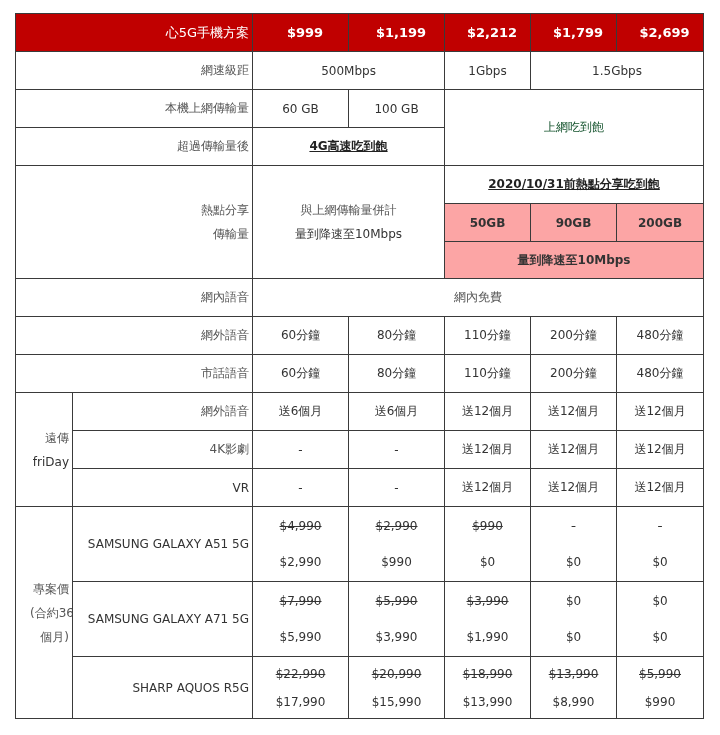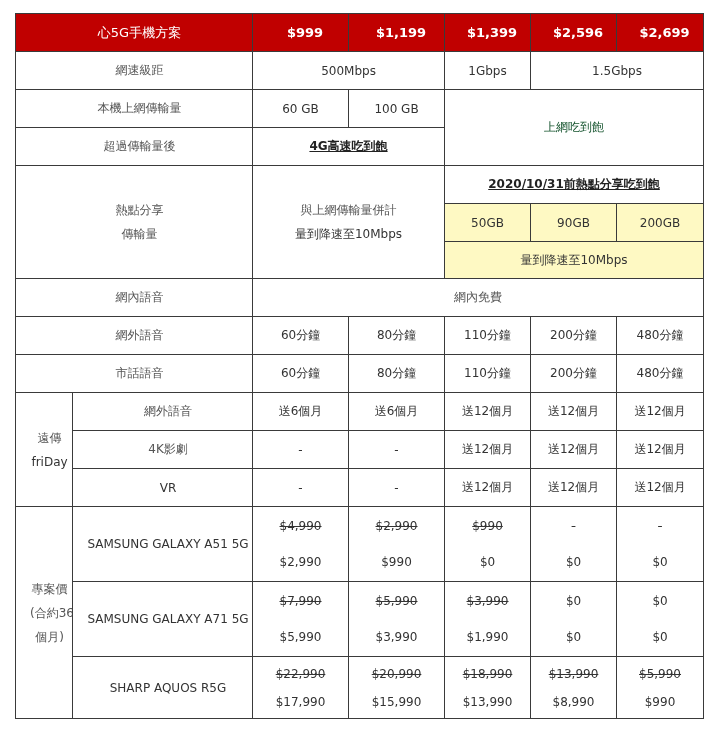--- a/index.html
+++ b/index.html
@@ -6,26 +6,26 @@
   body { width:720px; height:735px; position:relative; font-family:"DejaVu Sans","Liberation Sans",sans-serif; color:#333; }
   table.plan {
     position:absolute; left:15px; top:13px;
     border-collapse:collapse; table-layout:fixed;
     width:688px; font-size:12px;
   }
   table.plan td {
     border:1px solid #3a3a3a; padding:0 3px; text-align:center; vertical-align:middle;
     overflow:hidden; white-space:nowrap;
   }
-  table.plan td.lbl { text-align:center; color:#555; padding-left:14px; }
+  table.plan td.lbl { text-align:right; color:#555; padding-left:14px; }
   table.plan td.lbl.dark { color:#333; }
   tr.hdr td { background:#c00000; color:#fff; font-weight:bold; font-size:13px; height:37px;padding-left:12px; }
   tr.hdr td.lbl { color:#fff; font-weight:normal; }
   tr.r38 td { height:37px; }
-  td.yellow { background:#fef9c3; }
+  td.yellow { background:#fca5a5;font-weight:bold; }
   td.bold { font-weight:bold; color:#222;text-decoration:underline; }
   td.multi { white-space:normal; line-height:24px; }
   .strike { text-decoration:line-through; display:block; line-height:22px; }
   .price { display:block; line-height:22px; }
   .gap { display:block; height:14px; }
   .cellpair { padding:4px 0;margin-top:44px; }
 </style>
 </head>
 <body>
 
@@ -38,22 +38,22 @@
       <col style="width:86px">
       <col style="width:86px">
       <col style="width:87px">
   </colgroup>
 
   <tbody>
       <tr class="hdr">
     <td colspan="2" class="lbl">心5G手機方案</td>
     <td>$999</td>
     <td>$1,199</td>
-    <td>$1,399</td>
-    <td>$2,596</td>
+    <td>$2,212</td>
+    <td>$1,799</td>
     <td>$2,699</td>
   </tr>
 
   <tr class="r38">
     <td colspan="2" class="lbl">網速級距</td>
     <td colspan="2">500Mbps</td>
     <td>1Gbps</td>
     <td colspan="2">1.5Gbps</td>
   </tr>
 

